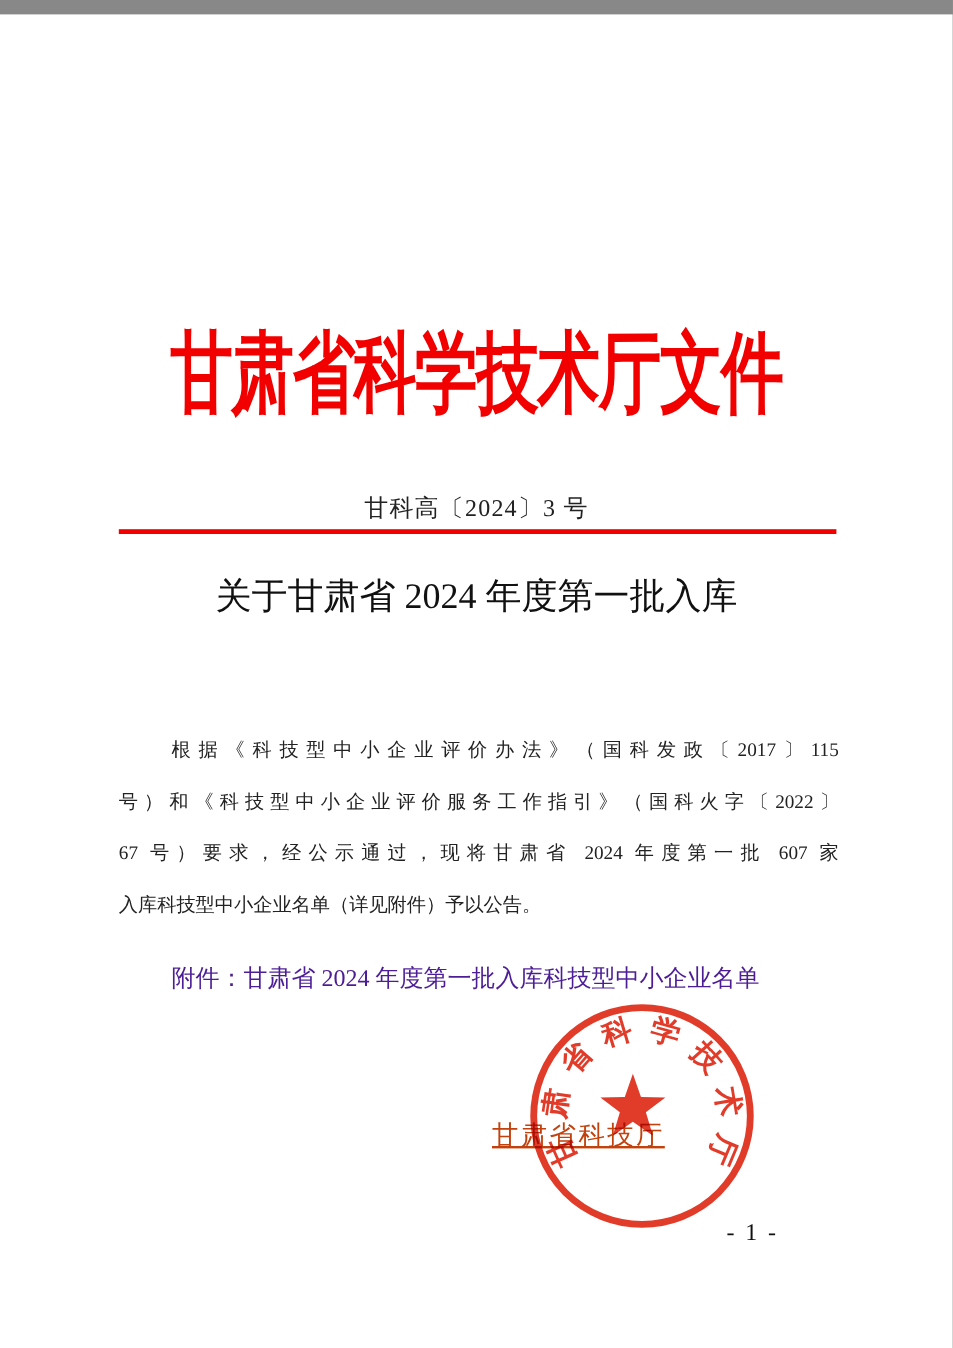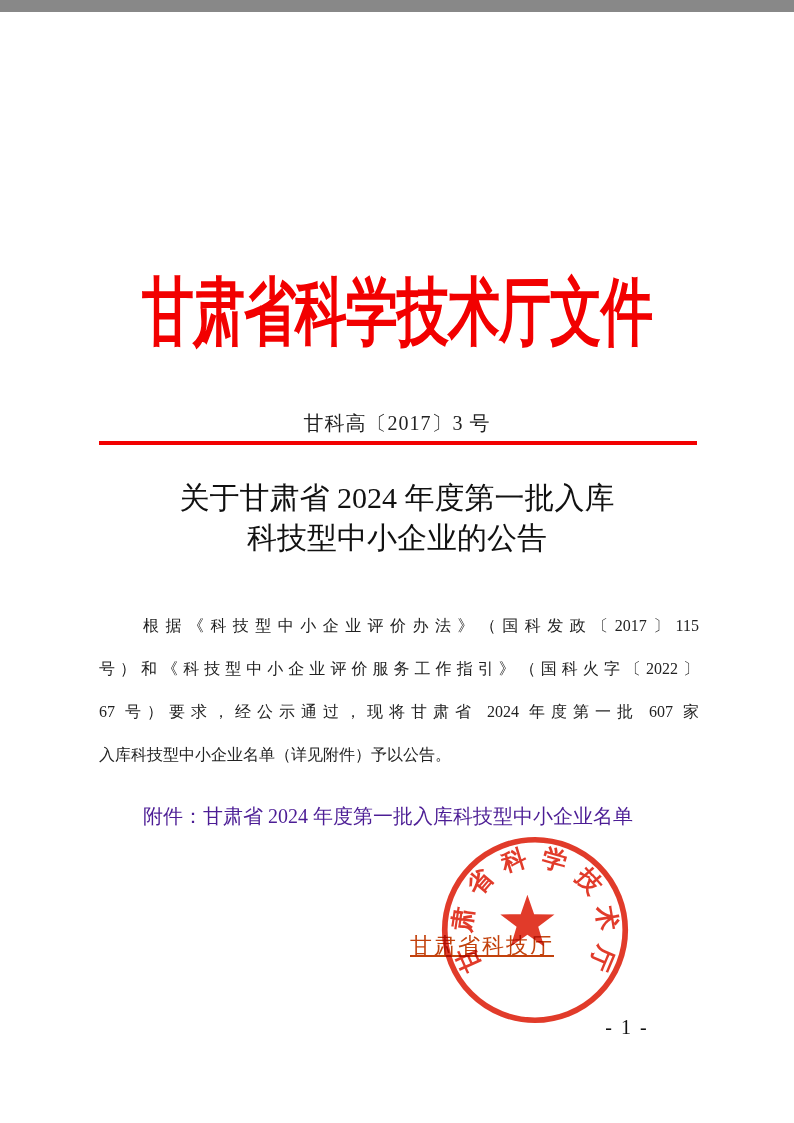--- a/index.html
+++ b/index.html
@@ -128,27 +128,26 @@
     color: #111;
   }
 </style>
 </head>
 <body>
 
 <div class="page">
 
   <div class="org-title">甘肃省科学技术厅文件</div>
 
-  <div class="doc-number">甘科高〔2017〕3 号</div>
+  <div class="doc-number">甘科高〔2024〕3 号</div>
 
   <div class="red-rule"></div>
 
   <div class="doc-title">
     <div>关于甘肃省 2024 年度第一批入库</div>
-    <div>科技型中小企业的公告</div>
   </div>
 
   <div class="body-text">
     <div class="body-line justify indent">根据《科技型中小企业评价办法》（国科发政〔2017〕115</div>
     <div class="body-line justify">号）和《科技型中小企业评价服务工作指引》（国科火字〔2022〕</div>
     <div class="body-line justify">67 号）要求，经公示通过，现将甘肃省 2024 年度第一批 607 家</div>
     <div class="body-line">入库科技型中小企业名单（详见附件）予以公告。</div>
   </div>
 
   <div class="attachment">附件：甘肃省 2024 年度第一批入库科技型中小企业名单</div>

